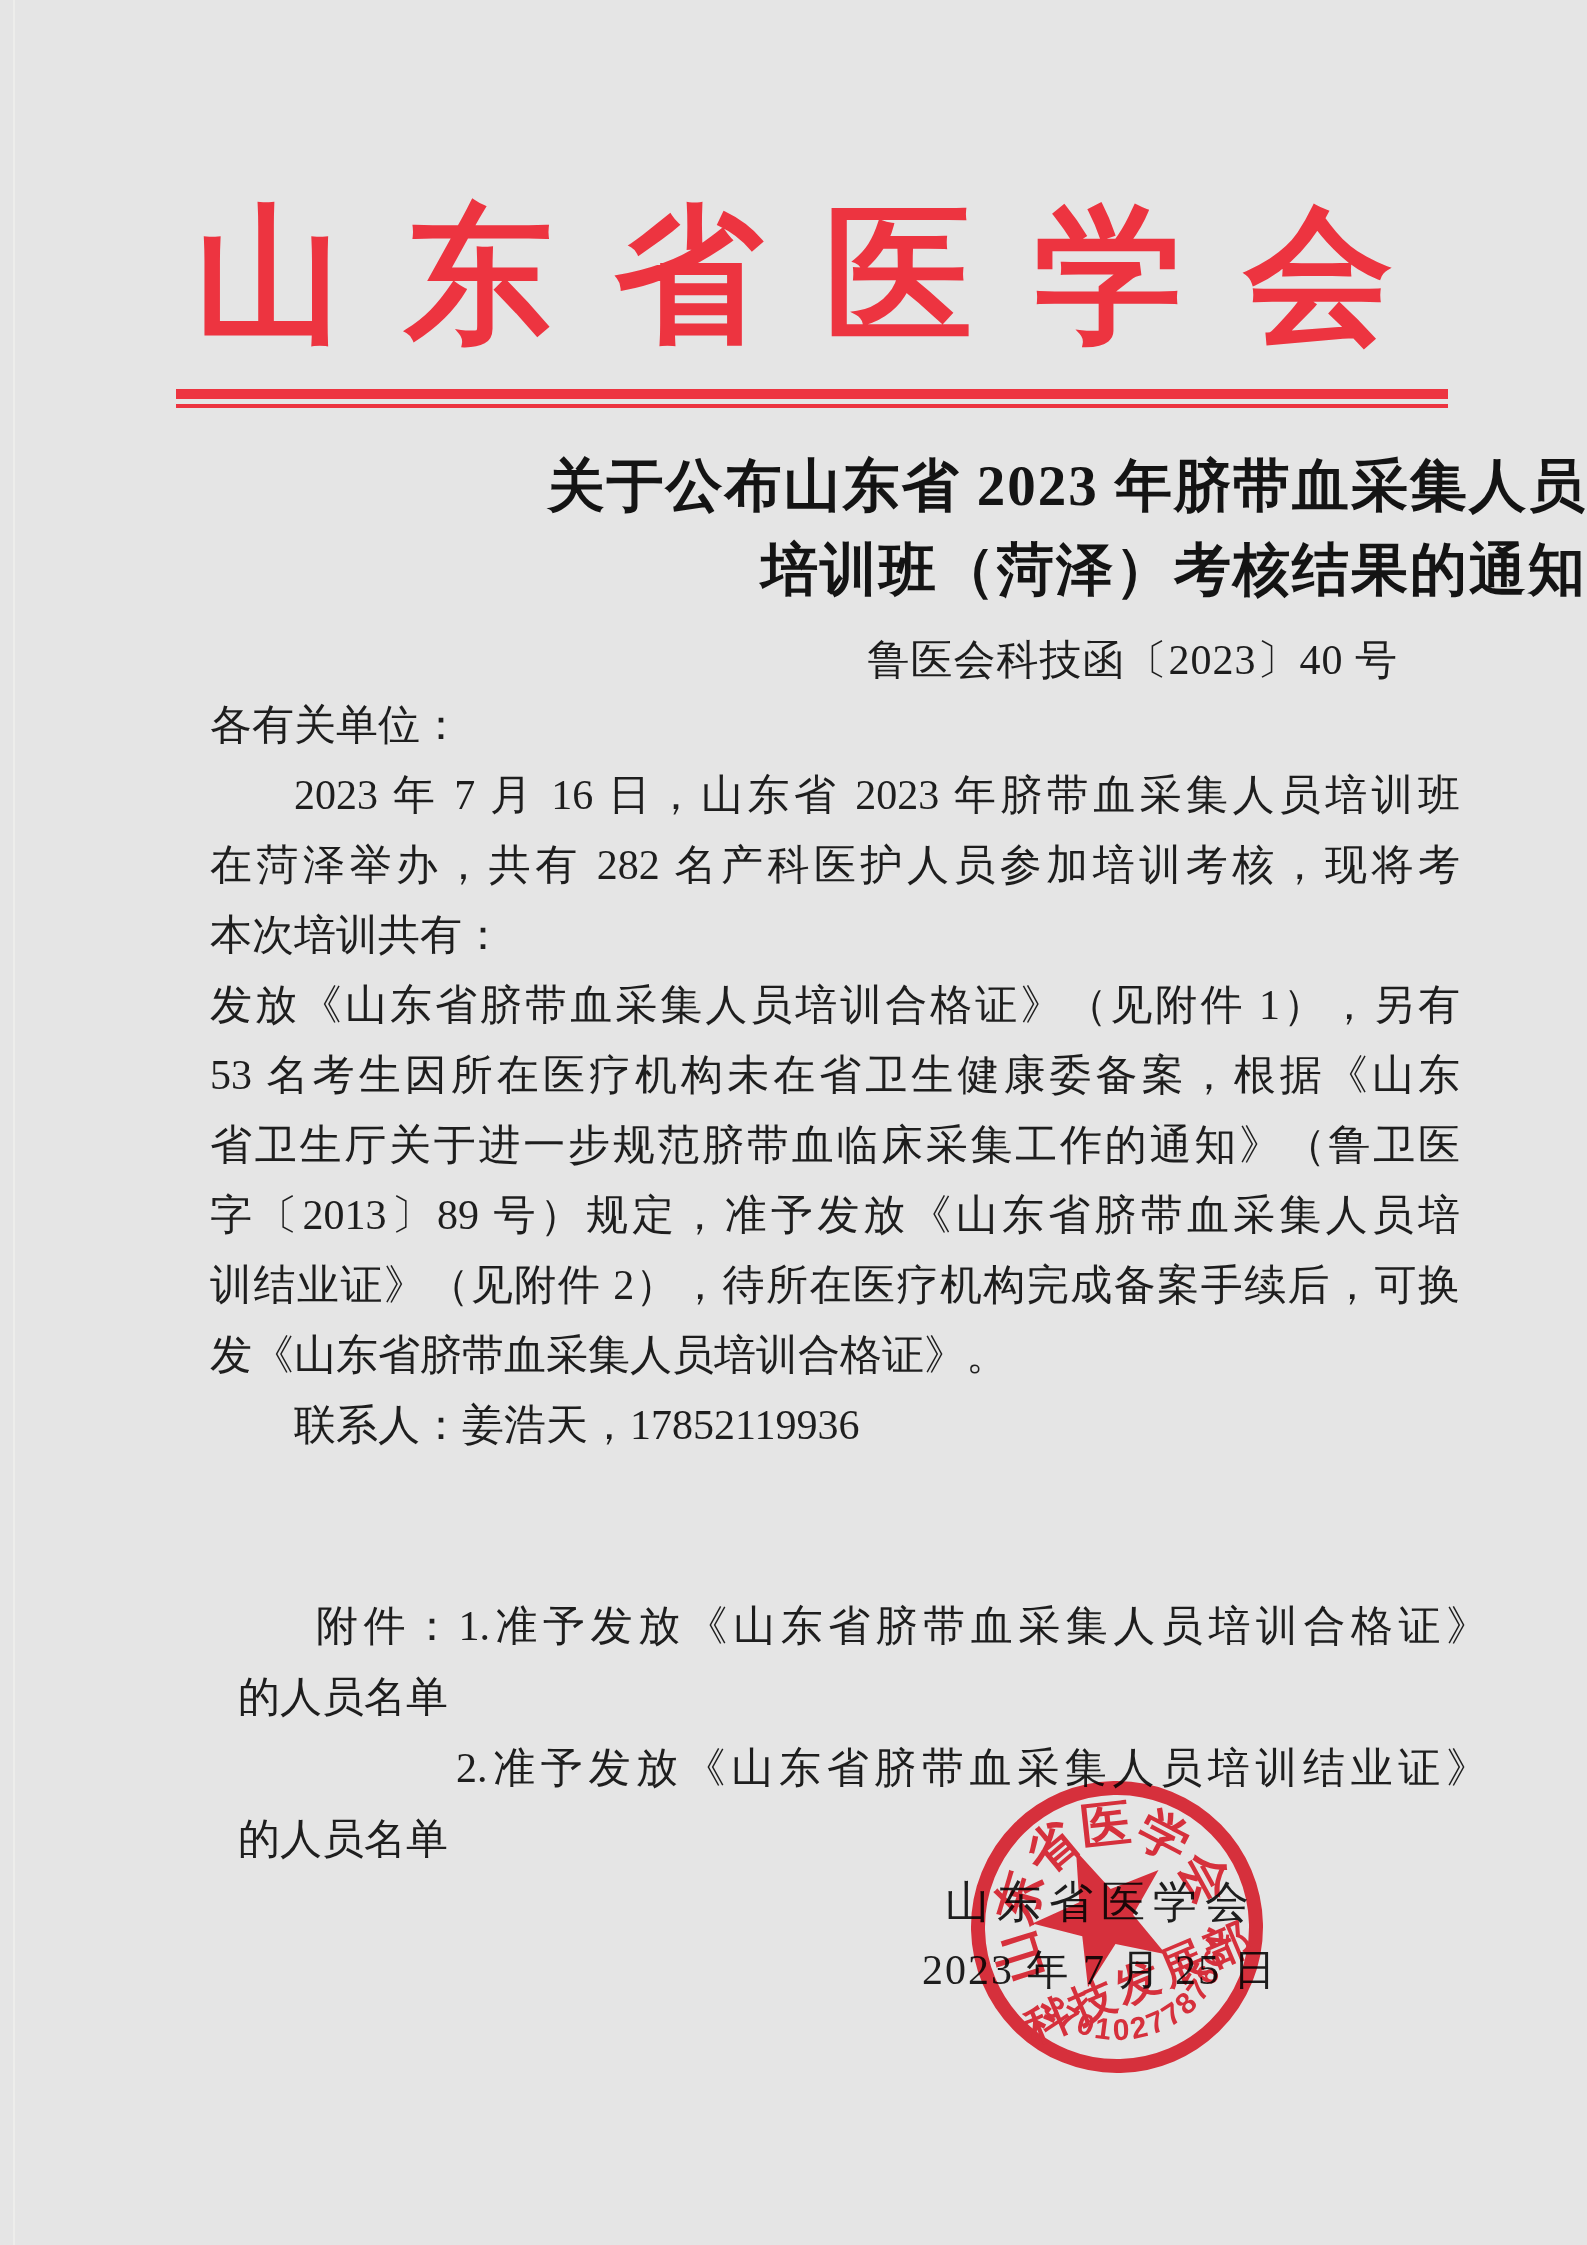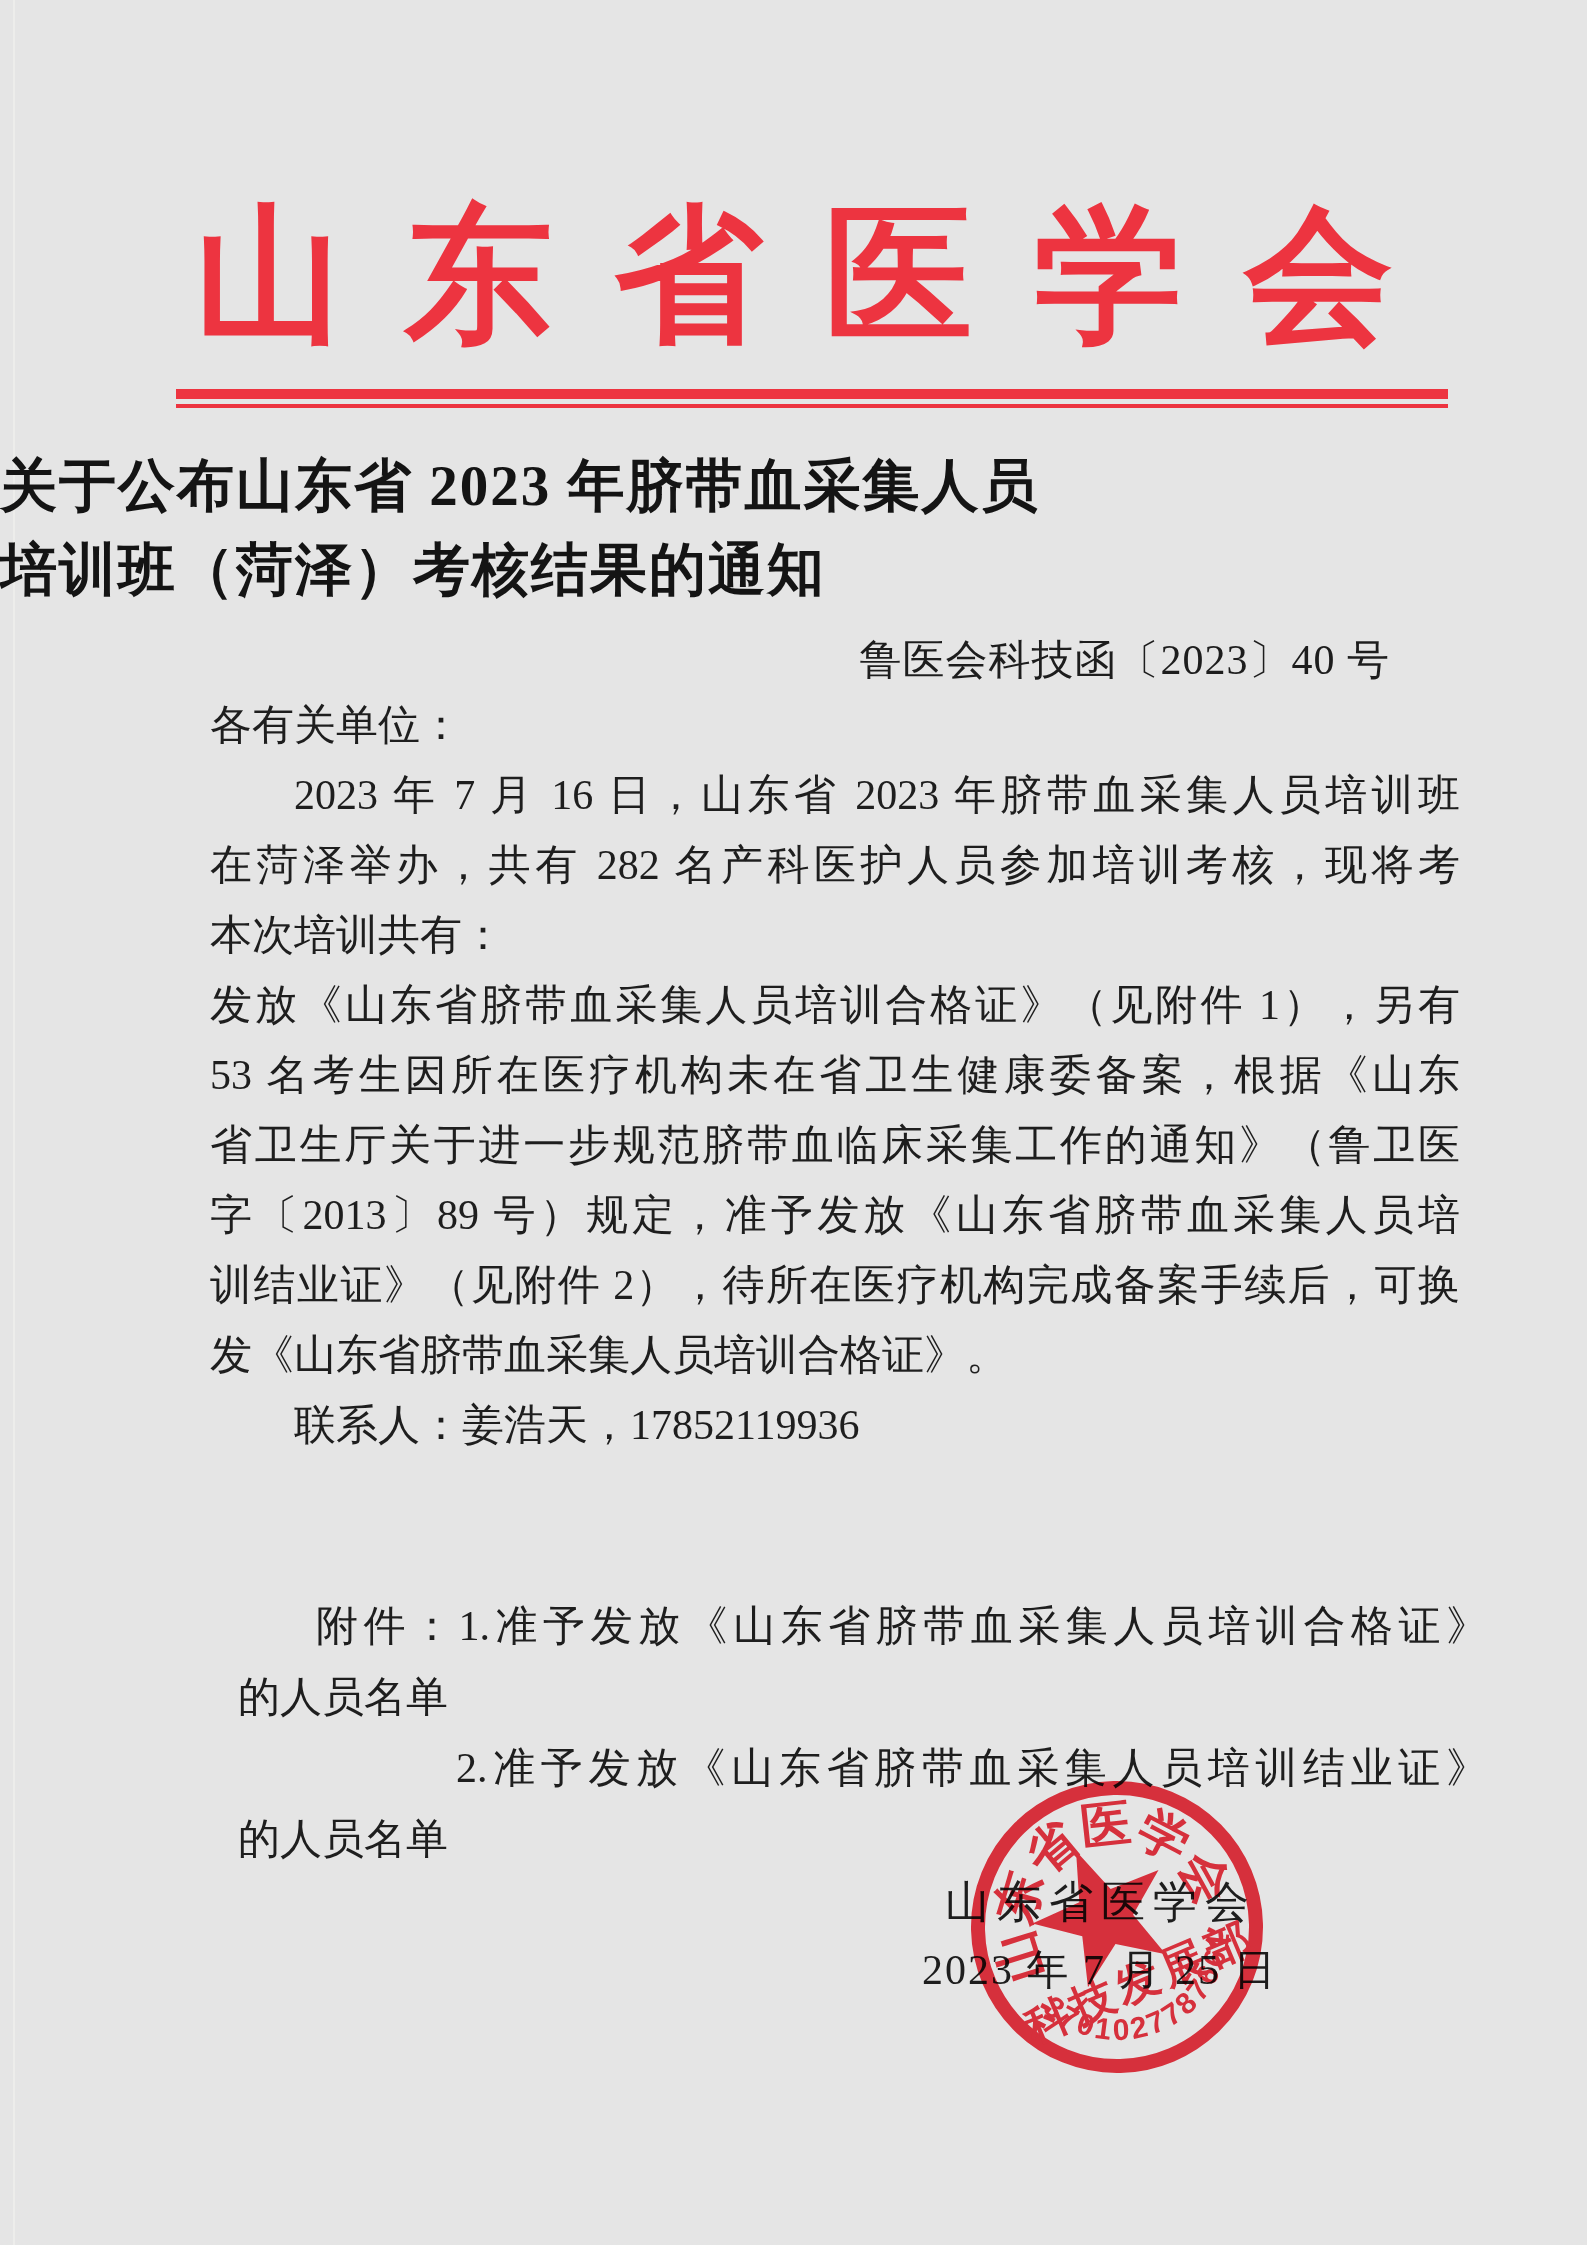--- a/index.html
+++ b/index.html
@@ -26,26 +26,26 @@
     letter-spacing:62px; text-indent:62px;
     white-space:nowrap;
   }
   .rule { position:absolute; left:176px; width:1272px; background:#ed3440; }
   .rule-thick { top:389px; height:10px; }
   .rule-thin  { top:404px; height:4px;  }
 
   
   .doc-title {
     position:absolute; top:444px; left:0; right:0;
-    text-align:left; font-weight:700; color:#141414;
+    text-align:right; font-weight:700; color:#141414;
     font-size:57px; line-height:84px;
     letter-spacing:2px;
   }
   .doc-number {
-    position:absolute; top:634px; right:197px;
+    position:absolute; top:634px; right:189px;
     font-size:42px; line-height:52px; color:#1d1d1d;
     letter-spacing:1px; white-space:nowrap;
   }
 
   
   .body-block { position:absolute; left:210px; top:690px; width:1250px; }
   .attach-block { position:absolute; left:210px; top:1591px; width:1250px;margin-left:28px; }
   .bl {
     height:70px; line-height:70px;
     font-size:42px; color:#1e1e1e;

